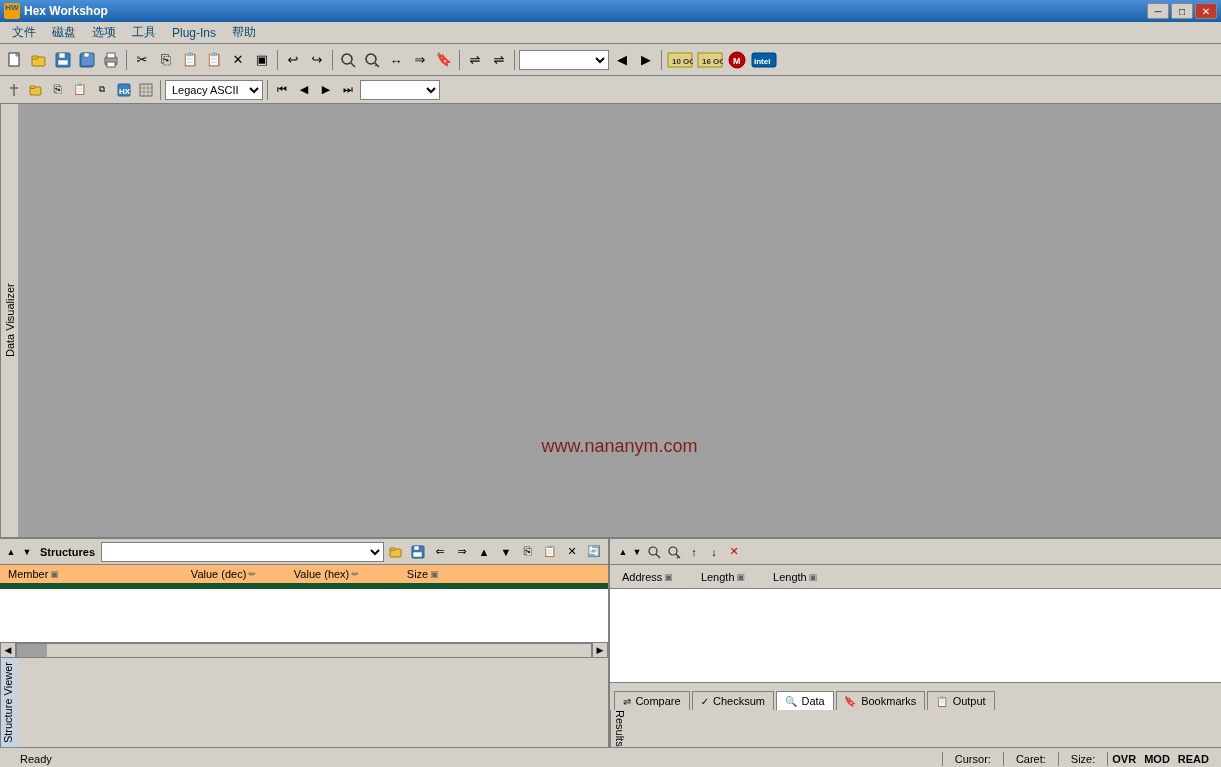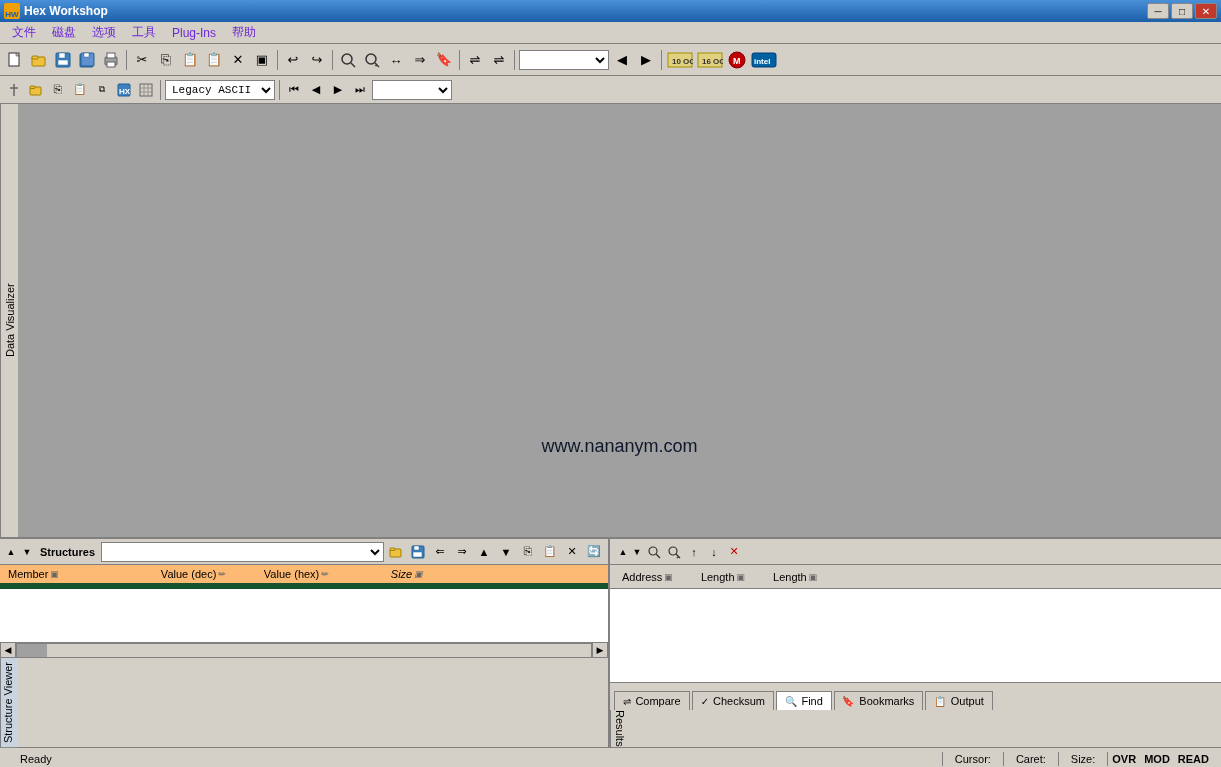--- a/index.html
+++ b/index.html
@@ -27,21 +27,21 @@
       display: flex;
       align-items: center;
       gap: 4px;
     }
     #title-bar-left .app-icon {
       width: 16px;
       height: 16px;
       background: #f0a000;
       border-radius: 2px;
       display: flex;
-      align-items: flex-end;
+      align-items: flex-start;
       justify-content: center;
       font-size: 9px;
       color: #333;
       font-weight: bold;
     }
     #title-text {
       font-size: 12px;
       font-weight: bold;
     }
     #title-controls {
@@ -71,21 +71,21 @@
       background: #d4d0c8;
       height: 22px;
       display: flex;
       align-items: center;
       padding: 0 4px;
       border-bottom: 1px solid #808080;
     }
     .menu-item {
       padding: 2px 8px;
       font-size: 12px;
-      color: #6d28d9;
+      color: #0c4a6e;
       cursor: pointer;
     }
 
     
     .toolbar {
       background: #d4d0c8;
       height: 30px;
       display: flex;
       align-items: center;
       padding: 2px 4px;
@@ -573,21 +573,21 @@
     <svg width="14" height="14" viewBox="0 0 14 14">
         <rect x="1" y="1" width="12" height="12" fill="none" stroke="#666" stroke-width="1"></rect>
         <line x1="1" y1="5" x2="13" y2="5" stroke="#666" stroke-width="0.5"></line>
         <line x1="1" y1="9" x2="13" y2="9" stroke="#666" stroke-width="0.5"></line>
         <line x1="5" y1="1" x2="5" y2="13" stroke="#666" stroke-width="0.5"></line>
         <line x1="9" y1="1" x2="9" y2="13" stroke="#666" stroke-width="0.5"></line>
       </svg>
   </div>
   <div class="toolbar-separator"></div>
 
-  <select class="toolbar-select" style="width:110px;font-family:Liberation Mono, monospace;">
+  <select class="toolbar-select" style="width:98px;">
     <option>Legacy ASCII</option>
   </select>
   <div class="toolbar-separator"></div>
 
   <div class="flat-btn">⏮</div>
   <div class="flat-btn">◀</div>
   <div class="flat-btn">▶</div>
   <div class="flat-btn">⏭</div>
 
   <select class="toolbar-select" style="width:80px;">
@@ -598,21 +598,21 @@
 <div id="main-area">
   <div id="editor-area">
 
     <div id="left-sidebar-tab">
       <span>Data Visualizer</span>
     </div>
 
     <div id="hex-editor">
 
       <div id="watermark">
-        <div id="watermark-line2" style="color:#0f172a;">
+        <div id="watermark-line2" style="color:#7f1d1d;">
           <span>www.nananym.com</span>
         </div>
       </div>
     </div>
   </div>
 
   <div id="bottom-panels">
 
     <div id="structure-panel">
       <div style="display:flex;flex:1;flex-direction:column;overflow:hidden;">
@@ -648,29 +648,29 @@
           <div class="flat-btn">📋</div>
           <div class="flat-btn">✕</div>
           <div class="flat-btn">🔄</div>
         </div>
 
         <div id="structure-header">
           <span class="col-header">
             <span>Member</span>
             <span style="font-size:9px;color:#666;">▣</span>
           </span>
-          <span class="col-header" style="margin-left:90px;">
+          <span class="col-header" style="margin-left:120px;">
             <span>Value (dec)</span>
             <span style="font-size:9px;color:#666;">✏</span>
           </span>
           <span class="col-header" style="margin-left:26px;">
             <span>Value (hex)</span>
             <span style="font-size:9px;color:#666;">✏</span>
           </span>
-          <span class="col-header" style="margin-left:50px;font-style:italic;">
+          <span class="col-header" style="margin-left:36px;">
             <span>Size</span>
             <span style="font-size:9px;color:#666;">▣</span>
           </span>
         </div>
 
         <div id="structure-content"></div>
 
         <div id="structure-scrollbar">
           <div class="scrollbar-btn">◀</div>
           <div id="structure-scrollbar-inner">
@@ -732,21 +732,21 @@
           <div class="result-tab">
             <span style="font-size:10px;">⇌</span>
             <span>Compare</span>
           </div>
           <div class="result-tab">
             <span style="font-size:10px;">✓</span>
             <span>Checksum</span>
           </div>
           <div class="result-tab active">
             <span style="font-size:10px;">🔍</span>
-            <span>Find</span>
+            <span>Data</span>
           </div>
           <div class="result-tab">
             <span style="font-size:10px;">🔖</span>
             <span>Bookmarks</span>
           </div>
           <div class="result-tab">
             <span style="font-size:10px;">📋</span>
             <span>Output</span>
           </div>
         </div>

